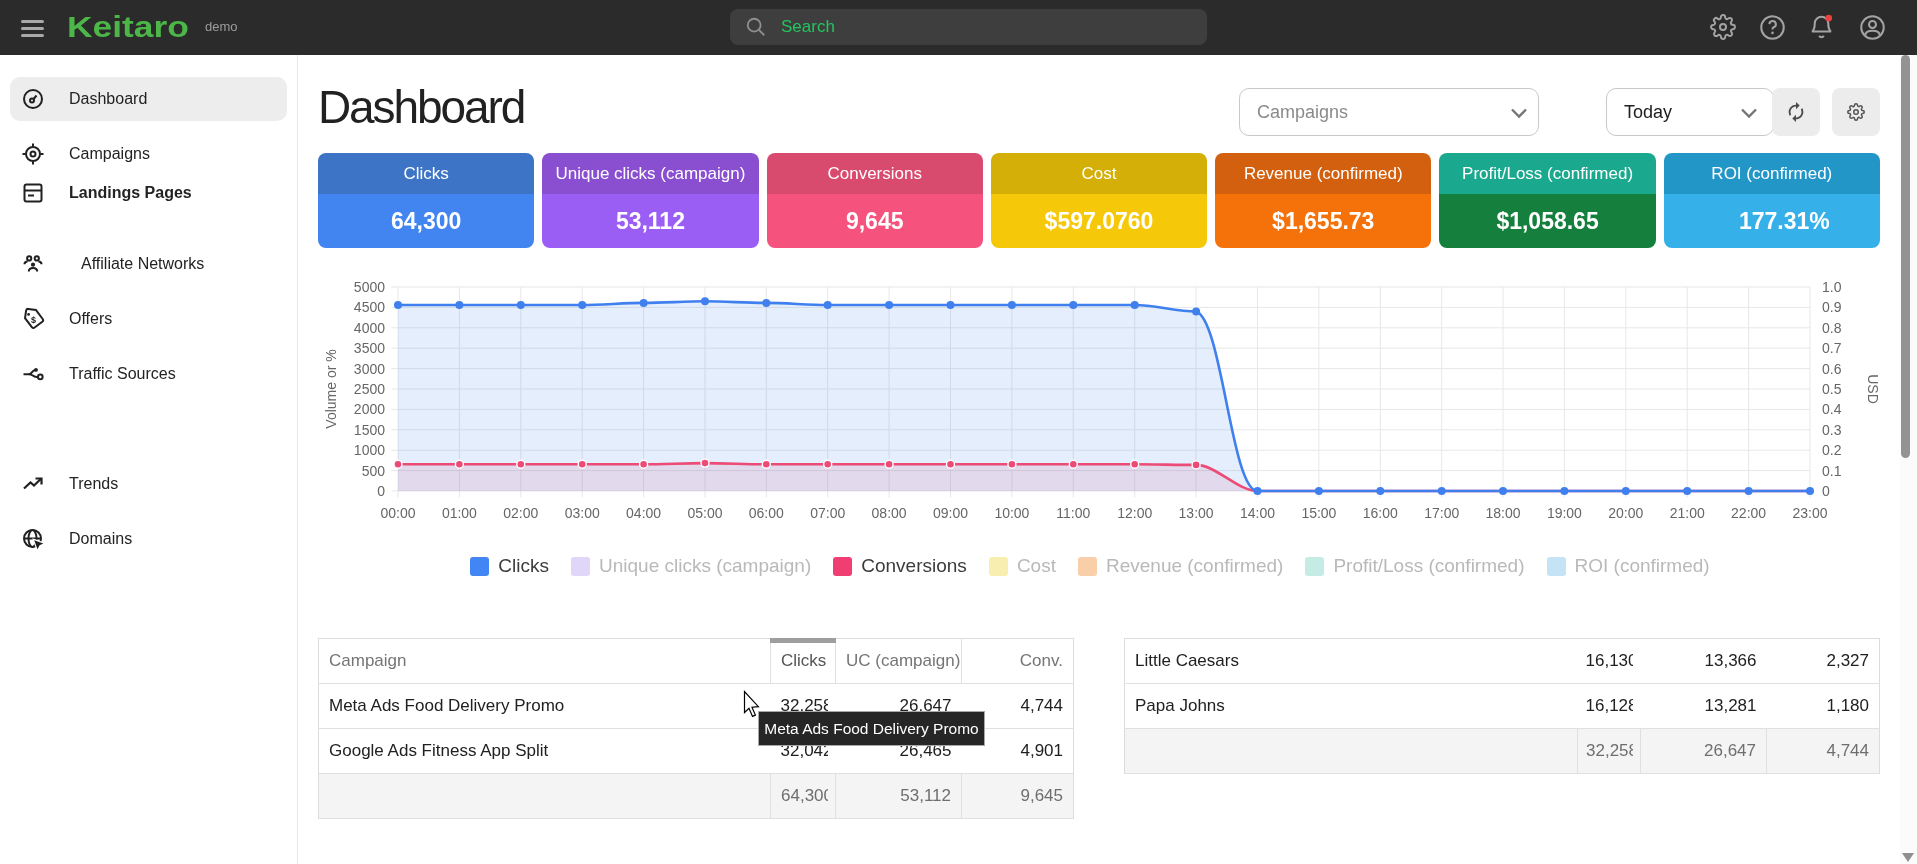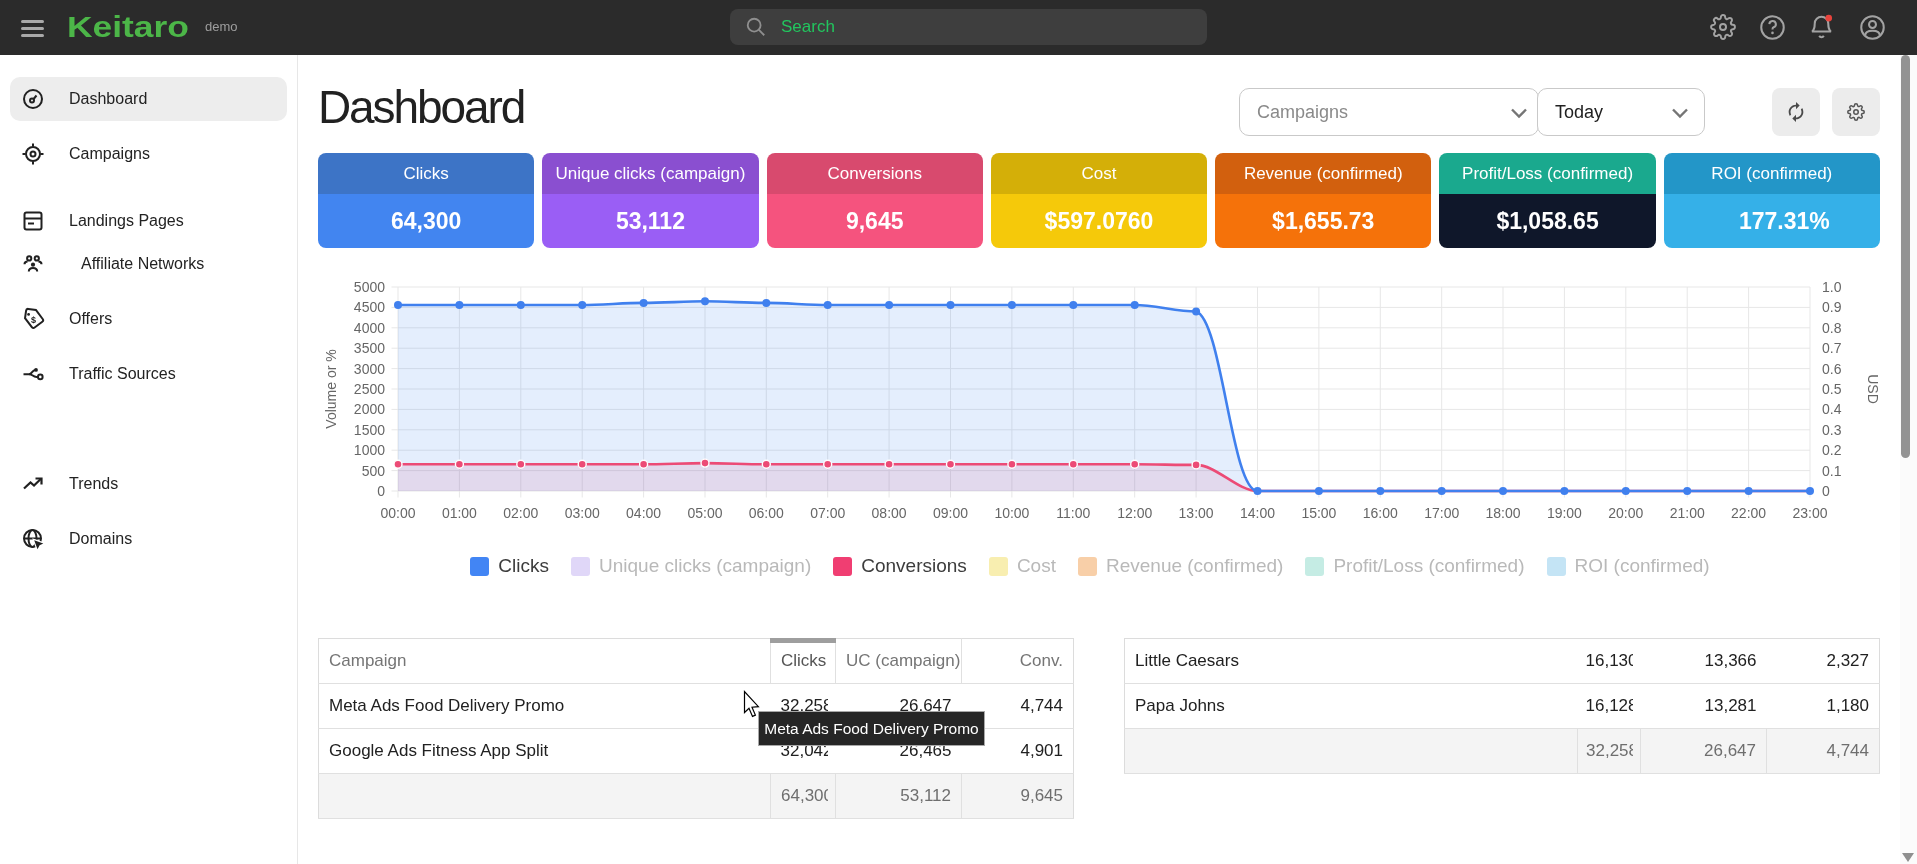--- a/index.html
+++ b/index.html
@@ -247,21 +247,21 @@
       <svg width="24" height="24" viewBox="0 0 24 24" fill="none" stroke="#212121" stroke-width="2">
         <circle cx="12" cy="12" r="7"></circle>
         <circle cx="12" cy="12" r="2.5"></circle>
         <line x1="12" y1="1.5" x2="12" y2="4.5"></line>
         <line x1="12" y1="19.5" x2="12" y2="22.5"></line>
         <line x1="1.5" y1="12" x2="4.5" y2="12"></line>
         <line x1="19.5" y1="12" x2="22.5" y2="12"></line>
       </svg>
       <span class="lbl">Campaigns</span>
     </div>
-  <div class="sitem" style="top:144px;">
+  <div class="sitem" style="top:116px;font-weight:bold;">
       <svg width="24" height="24" viewBox="0 0 24 24" fill="none" stroke="#212121" stroke-width="2">
         <rect x="3.5" y="3.5" width="17" height="17" rx="2"></rect>
         <line x1="3.5" y1="9.5" x2="20.5" y2="9.5"></line>
         <line x1="7" y1="14.5" x2="13" y2="14.5"></line>
       </svg>
       <span class="lbl">Landings Pages</span>
     </div>
   <div class="sitem" style="top:187px;gap:12px;">
       <svg width="24" height="24" viewBox="0 0 24 24" fill="none" stroke="#212121" stroke-width="2">
         <circle cx="8.2" cy="6.4" r="2.1"></circle>
@@ -308,21 +308,21 @@
     </div>
 </div>
 
 <div class="h1">Dashboard</div>
 <div class="sel" style="left:1239px; width:300px;">
     <span class="txt" style="color:#8a8a8a;">Campaigns</span>
   <svg style="position:absolute; right:9px; top:17px;" width="20" height="14" viewBox="0 0 20 14" fill="none" stroke="#757575" stroke-width="2.4">
       <path d="M3 3.5 L10 10.5 L17 3.5"></path>
     </svg>
   </div>
-<div class="sel" style="left:1537px; width:168px;">
+<div class="sel" style="left:1606px; width:168px;">
     <span class="txt" style="color:#212121;">Today</span>
   <svg style="position:absolute; right:14px; top:17px;" width="20" height="14" viewBox="0 0 20 14" fill="none" stroke="#757575" stroke-width="2.4">
       <path d="M3 3.5 L10 10.5 L17 3.5"></path>
     </svg>
   </div>
 <div class="btn" style="left:1772px;">
   <svg style="position:absolute;left:13px;top:13px;" width="22" height="22" viewBox="0 0 24 24" fill="#4a4a4a">
       <path d="M12 6v3l4-4-4-4v3c-4.42 0-8 3.58-8 8 0 1.57.46 3.03 1.24 4.26L6.7 14.8c-.45-.83-.7-1.79-.7-2.8 0-3.31 2.69-6 6-6zm6.76 1.74L17.3 9.2c.44.84.7 1.79.7 2.8 0 3.31-2.69 6-6 6v-3l-4 4 4 4v-3c4.42 0 8-3.58 8-8 0-1.57-.46-3.03-1.24-4.26z"></path>
     </svg>
 </div>
@@ -349,21 +349,21 @@
   <div class="card">
       <div class="hd" style="background:#d4af08;">Cost</div>
       <div class="vl" style="background:#f5c90a;">$597.0760</div>
     </div>
   <div class="card">
       <div class="hd" style="background:#d2600e;">Revenue (confirmed)</div>
       <div class="vl" style="background:#f5720a;">$1,655.73</div>
     </div>
   <div class="card">
       <div class="hd" style="background:#1aa98e;">Profit/Loss (confirmed)</div>
-      <div class="vl" style="background:#0f172a;">$1,058.65</div>
+      <div class="vl" style="background:#15803d;">$1,058.65</div>
     </div>
   <div class="card">
       <div class="hd" style="background:#2396c8;">ROI (confirmed)</div>
       <div class="vl" style="background:#35b0e8;padding-left:25px;">177.31%</div>
     </div>
 </div>
 
 <div class="legend">
   <div class="litem on"><span class="sq" style="background:#4285f4;"></span>Clicks</div>
   <div class="litem"><span class="sq" style="background:#e0d7f8;"></span>Unique clicks (campaign)</div>

